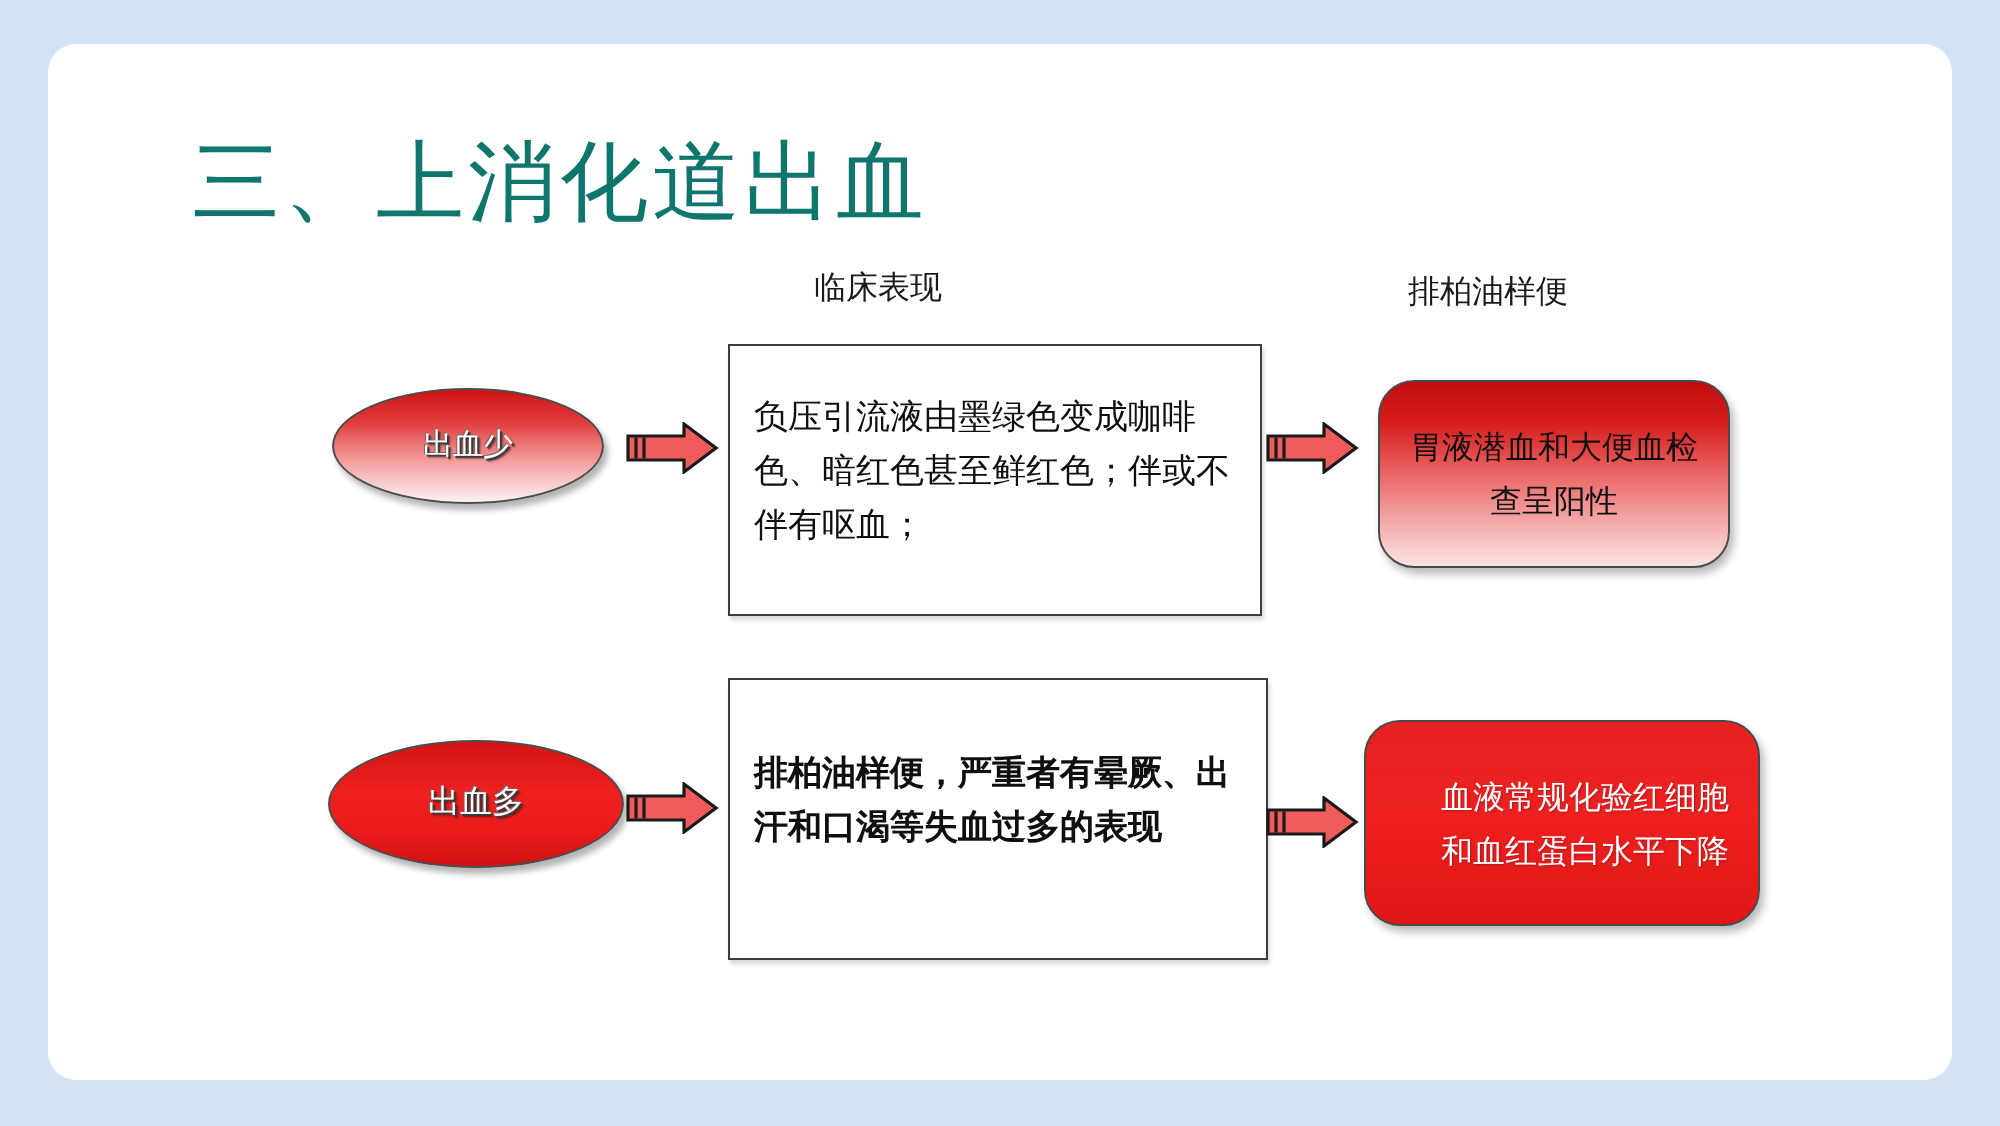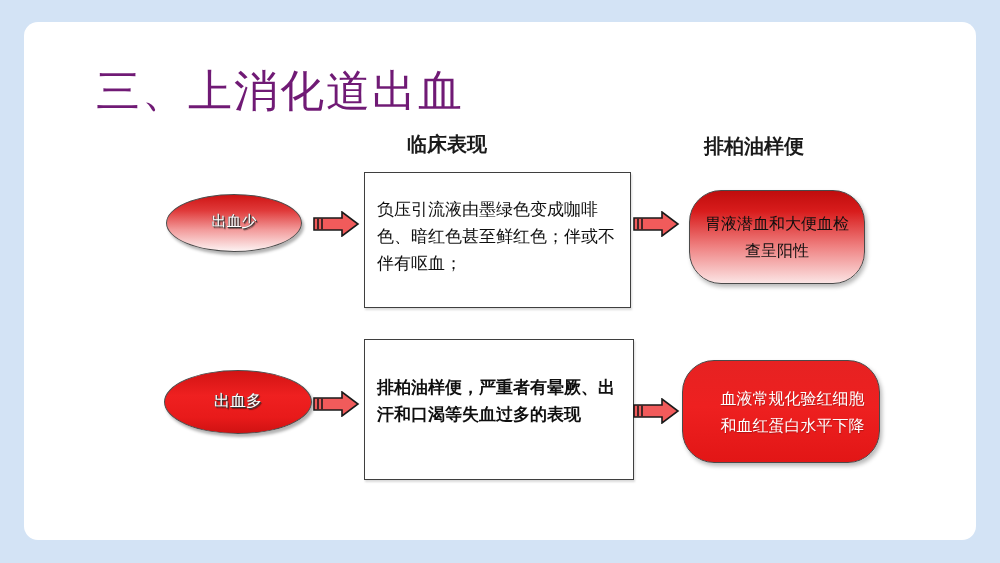--- a/index.html
+++ b/index.html
@@ -31,53 +31,52 @@
   }
   
   .slide-title {
     position: absolute;
     left: 72px;
     top: 44px;
     font-family: "Liberation Serif", "DejaVu Serif", serif;
     font-size: 44px;
     line-height: 52px;
     letter-spacing: 2px;
-    color: #701a75;
+    color: #0f766e;
     white-space: nowrap;
   }
   
   .col-header {
     position: absolute;
-    font-size: 20px;
+    font-size: 16px;
     line-height: 20px;
     color: #1a1a1a;
     white-space: nowrap;
     font-family: "DejaVu Sans", "Liberation Sans", sans-serif;
-    font-weight: bold;
   }
   .col-header.clinical { left: 383px; top: 112px; }
   .col-header.exam     { left: 680px; top: 114px; }
 
   
   .ellipse {
     position: absolute;
     width: 134px;
     height: 56px;
     border-radius: 50%;
     border: 1px solid #4d4d4d;
     box-shadow: 2px 3px 3px rgba(0,0,0,0.30);
     display: flex;
     align-items: center;
     justify-content: center;
   }
   .ellipse .etext {
     font-size: 15px;
     line-height: 18px;
     color: #ffffff;
-    font-family: Liberation Mono, monospace;
+    font-family: Liberation Serif, serif;
     text-shadow:
       1px 1px 0 #3a3a3a,
      -0.5px -0.5px 0 #6b6b6b,
       1.5px 1.5px 1px rgba(0,0,0,0.45);
     white-space: nowrap;
   }
   .ellipse-1 {
     left: 142px;
     top: 172px;
     background: linear-gradient(to bottom, #cf1414 0%, #e03a3a 28%, #f29a9a 62%, #fdf2f2 100%);
@@ -125,21 +124,21 @@
     top: 317px;
     width: 270px;
     height: 141px;
     padding: 34px 12px 0 12px;
     font-weight: bold;
   }
 
   
   .resultbox {
     position: absolute;
-    border-radius: 32px;
+    border-radius: 18px;
     border: 1px solid #4a4a4a;
     box-sizing: border-box;
     display: flex;
     align-items: center;
     justify-content: center;
     text-align: center;
     box-shadow: 2px 3px 4px rgba(0,0,0,0.28);
   }
   .resultbox .rb-text {
     font-size: 16px;

